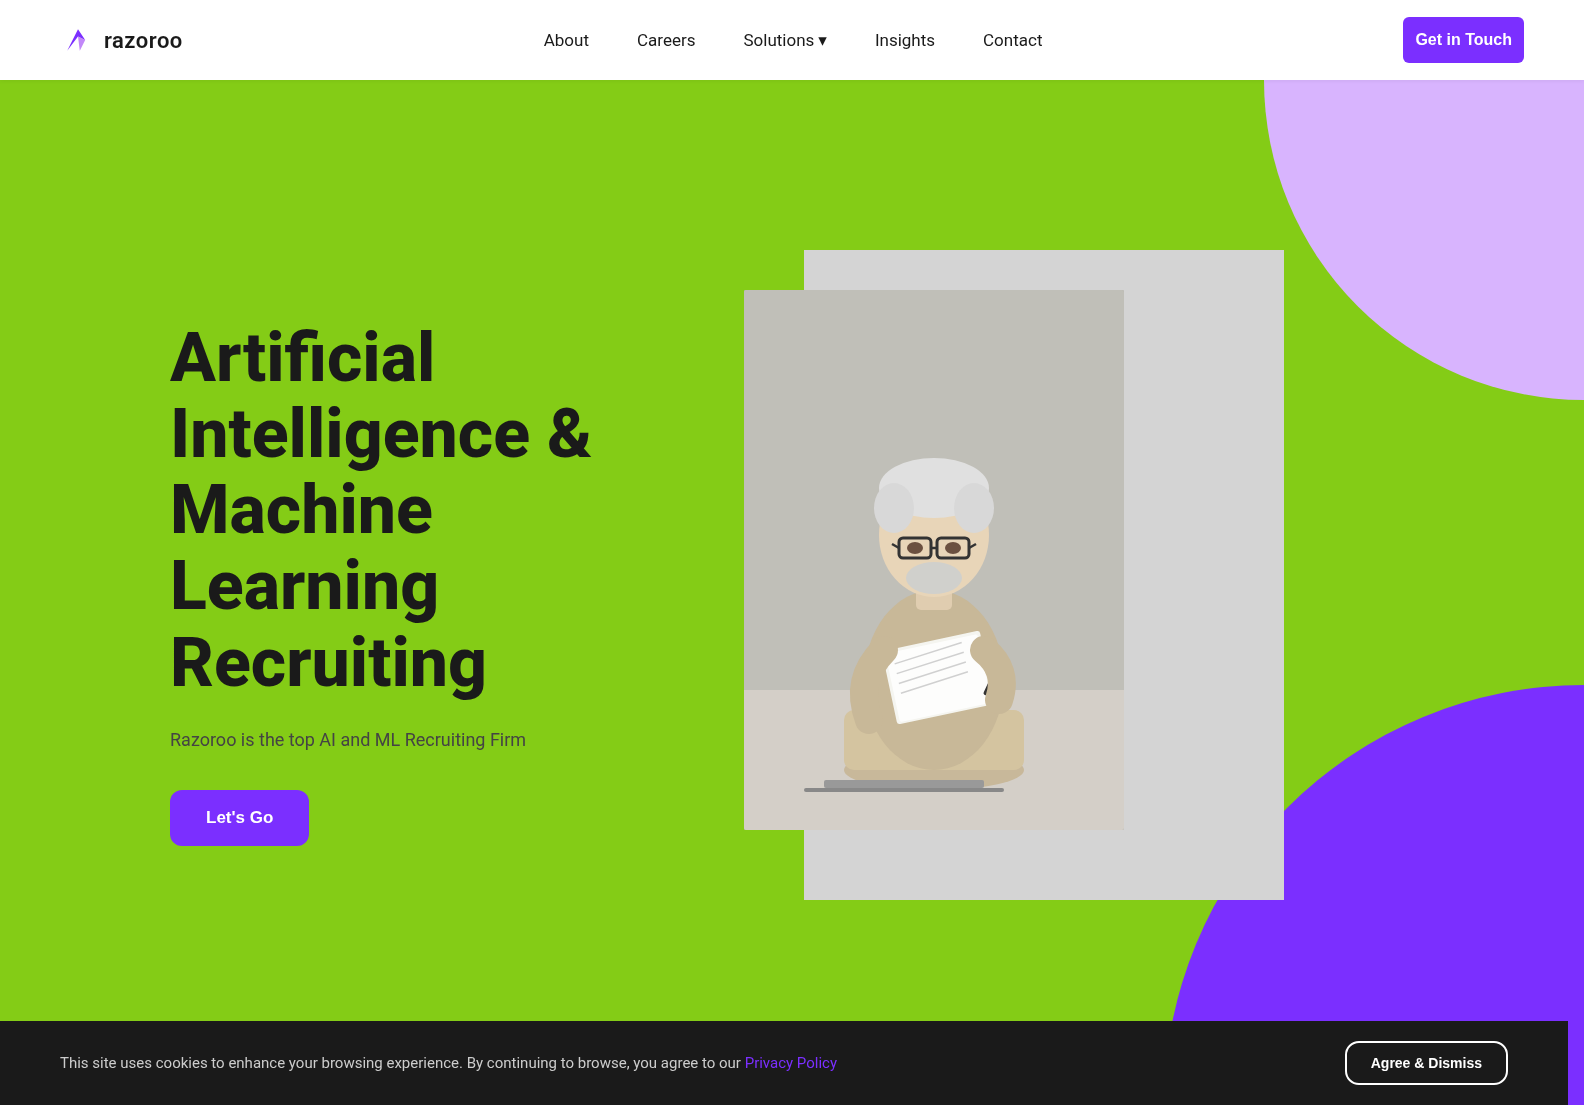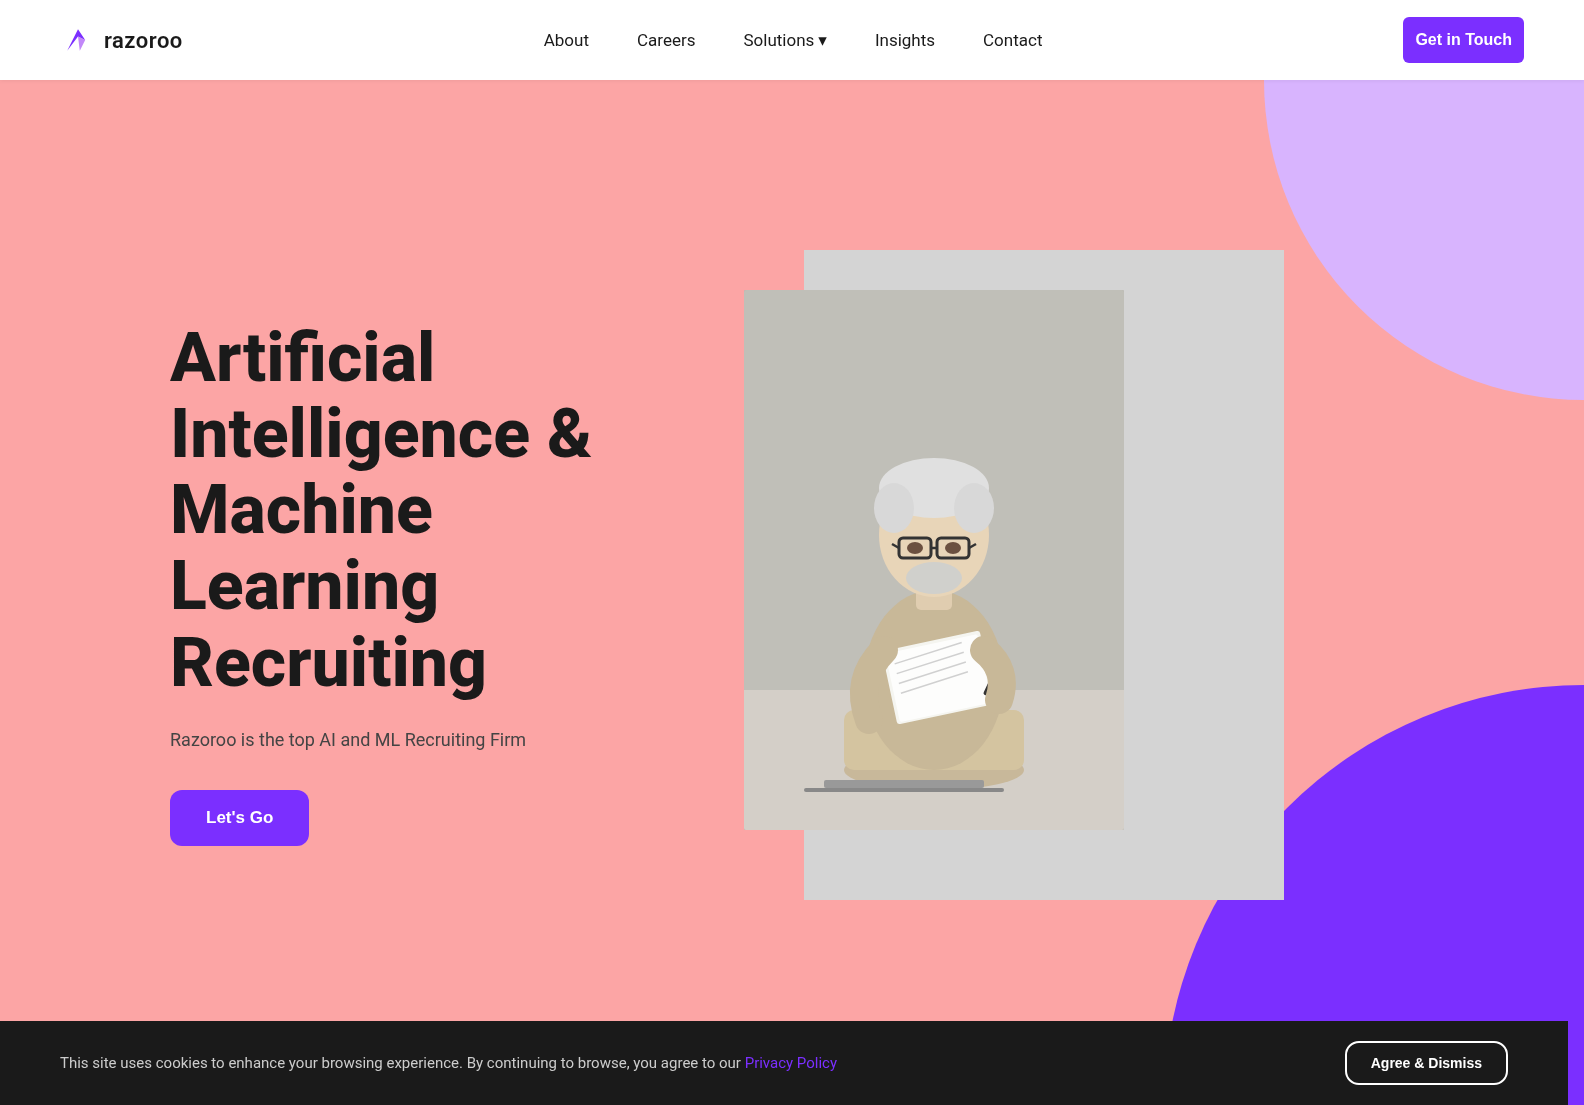--- a/index.html
+++ b/index.html
@@ -88,21 +88,21 @@
       font-size: 16px;
       font-weight: 600;
       border-radius: 6px;
       cursor: pointer;
       white-space: nowrap;
     }
 
     
     .hero {
       position: relative;
-      background-color: #fca5a5;
+      background-color: #84cc16;
       min-height: 1025px;
       overflow: hidden;
     }
 
     
     .deco-top-right {
       position: absolute;
       top: 0;
       right: 0;
       width: 320px;

